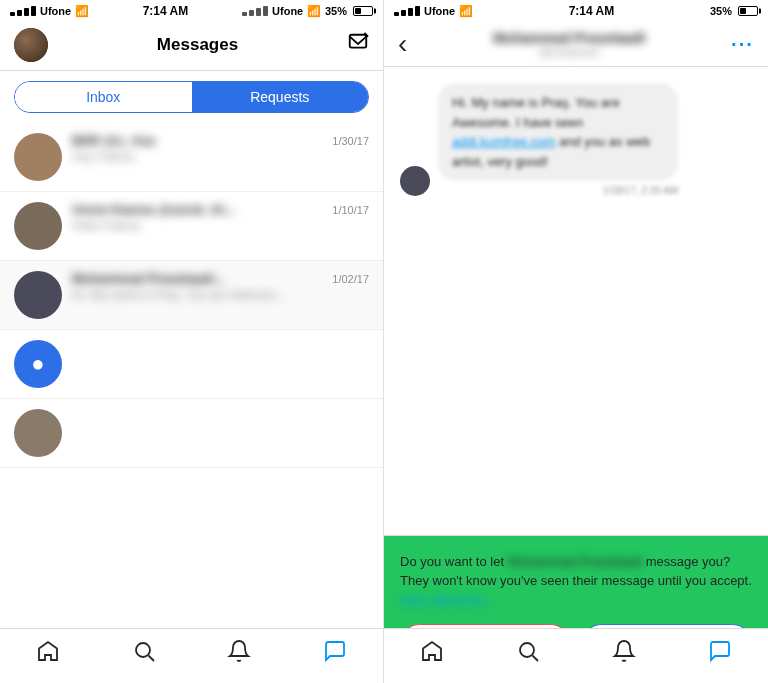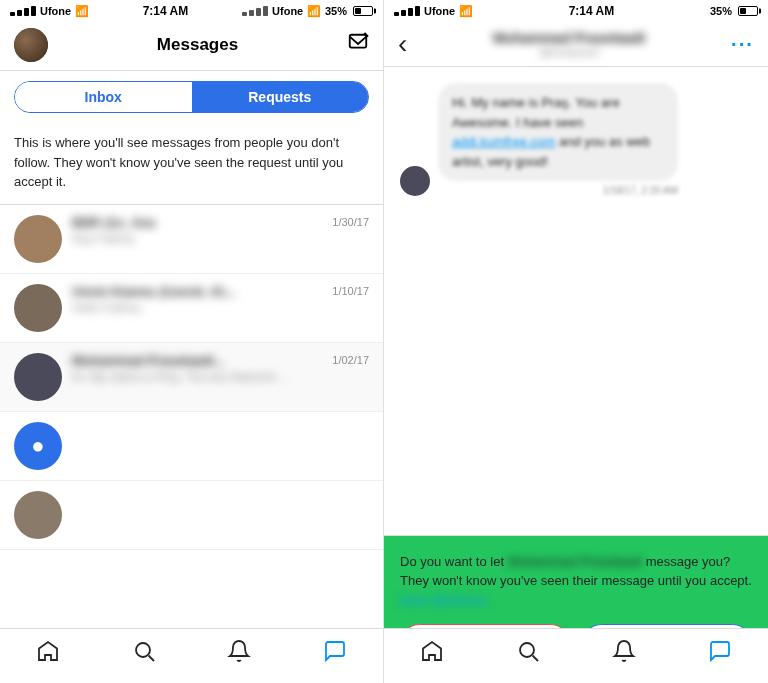--- a/index.html
+++ b/index.html
@@ -102,21 +102,21 @@
       margin: 10px 14px;
       border: 1.5px solid #2d6fe6;
       border-radius: 20px;
       overflow: hidden;
     }
     .tab {
       flex: 1;
       text-align: center;
       padding: 7px 0;
       font-size: 14px;
-      font-weight: 700;
+      font-weight: 400;
       cursor: pointer;
     }
     .tab.active {
       background: #2d6fe6;
       color: #fff;
     }
     .tab.inactive {
       background: #fff;
       color: #2d6fe6;
     }
@@ -375,21 +375,20 @@
         <line x1="19" y1="1" x2="23" y2="5"></line>
       </svg>
     </span>
   </div>
 
   <div class="tabs">
     <div class="tab inactive">Inbox</div>
     <div class="tab active">Requests</div>
   </div>
 
-  <div class="info-text">This is where you'll see messages from people you don't follow. They won't know you've seen the request until you accept it.</div>
 
   <div class="message-list">
 
     <div class="message-item">
       <div class="msg-avatar">
         <div class="avatar-img" style="background:#a08060;"></div>
       </div>
       <div class="msg-content">
         <div class="msg-header">
           <span class="msg-name blurred">BDR @u_Ava</span>

